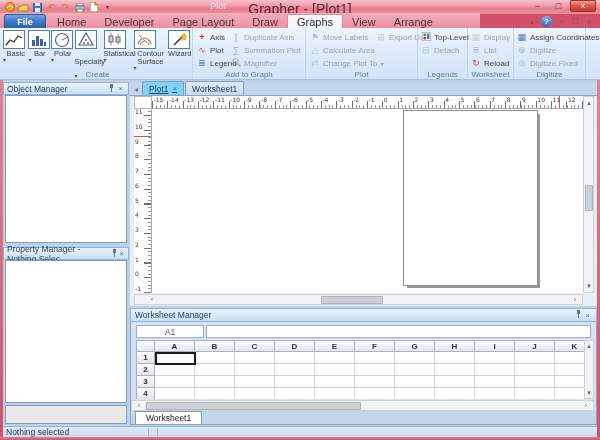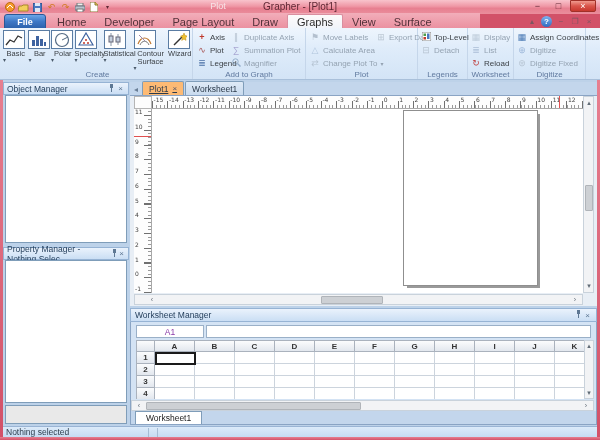--- a/index.html
+++ b/index.html
@@ -5,21 +5,21 @@
   html,body{margin:0;padding:0;}
   body{width:600px;height:440px;position:relative;font-family:"Liberation Sans",sans-serif;
        background:#d25168;overflow:hidden;-webkit-font-smoothing:antialiased;}
   .abs{position:absolute;}
   
   #titlebar{left:0;top:0;width:600px;height:14px;
     background:linear-gradient(#f8c3cc,#ef97a5 45%,#e77f90 60%,#ea8d9c);}
   #qat{left:4px;top:1px;height:12px;display:flex;align-items:center;gap:3px;}
   .qbtn{width:11px;height:11px;display:flex;align-items:center;justify-content:center;
         font-size:9px;line-height:10px;}
-  #title-text{left:0;top:1px;width:600px;text-align:center;font-size:10px;color:#5e2733;}
+  #title-text{left:0;top:1px;width:600px;text-align:center;font-size:14px;color:#5e2733;}
   #ctx-tab{left:196px;top:1px;width:44px;text-align:center;font-size:9px;color:#f7e3e7;}
   #win-btns{right:4px;top:0;height:12px;display:flex;gap:2px;}
   .wbtn{width:19px;height:12px;display:flex;align-items:center;justify-content:center;
         font-size:9px;color:#5e2733;border-radius:0 0 2px 2px;}
   .wbtn.close{background:linear-gradient(#f09a8e,#d9544a 50%,#c8382f);color:#fff;width:26px;
         border:1px solid #a03028;box-sizing:border-box;}
   
   #tabrow{left:0;top:13px;width:480px;height:16px;
     background:linear-gradient(#f2aeba,#eb93a2 70%,#e78success);}
   #tabrow{background:linear-gradient(#f2aeba,#ea8f9f);}
@@ -60,21 +60,21 @@
     font-size:8.5px;color:#1f3a57;display:flex;align-items:center;padding:0 3px;}
   .panel-hdr .sp{flex:1;}
   .hicon{font-size:8px;color:#5e7894;width:9px;text-align:center;}
   .panel-body{position:absolute;left:5px;width:122px;background:#fff;border:1px solid #7f9db9;box-sizing:border-box;}
   
   #doc-tabbar{left:130px;top:82px;width:467px;height:14px;background:#c3d6ec;
      border-bottom:1px solid #8aa4c4;box-sizing:border-box;display:flex;align-items:flex-end;}
   .dtab{height:13px;font-size:8.5px;display:flex;align-items:center;padding:0 6px;gap:4px;
      border:1px solid #7f9db9;border-bottom:none;border-radius:2px 2px 0 0;margin-right:1px;
      background:linear-gradient(#dfeaf6,#c8daee);color:#2b3a4a;}
-  .dtab.active{background:#fdba74;text-decoration:underline;}
+  .dtab.active{background:#7dd3fc;text-decoration:underline;}
   .dtab .x{font-size:8px;color:#556;}
   #tab-scroll-left{width:12px;height:12px;font-size:8px;color:#6a7f97;display:flex;align-items:center;justify-content:center;}
   #canvas-zone{left:130px;top:96px;width:467px;height:210px;background:#e8eef5;}
   #ruler-corner{left:134px;top:96px;width:18px;height:13px;background:#fdfdfd;border:1px solid #b5b5b5;box-sizing:border-box;}
   #hruler{left:152px;top:96px;width:431px;height:13px;background:#fdfdfd;border-bottom:1px solid #a8a8a8;box-sizing:border-box;overflow:hidden;}
   .hticks-minor{position:absolute;bottom:0;left:0;right:0;height:3px;
     background:repeating-linear-gradient(90deg,#9a9a9a 0 1px,transparent 1px 3.84px);}
   .hticks-major{position:absolute;bottom:0;left:0;right:0;height:7px;
     background:repeating-linear-gradient(90deg,#707070 0 1px,transparent 1px 15.35px);}
   .hnum{position:absolute;top:0;font-size:6px;color:#444;font-family:"DejaVu Sans",sans-serif;}
@@ -172,21 +172,21 @@
 
 <div class="abs" id="tabrow">
   <div class="abs" id="file-btn">File</div>
   <div class="abs" id="tabs">
     <span class="rtab">Home</span>
     <span class="rtab">Developer</span>
     <span class="rtab">Page Layout</span>
     <span class="rtab">Draw</span>
     <span class="rtab active">Graphs</span>
     <span class="rtab">View</span>
-    <span class="rtab">Surface</span>
+    <span class="rtab">Arrange</span>
   </div>
 </div>
 <div class="abs" id="mini-btns">
   <span class="mbtn">▴</span>
   <span class="mbtn help">?</span>
   <span class="mbtn">−</span>
   <span class="mbtn">❐</span>
   <span class="mbtn">×</span>
 </div>
 
@@ -217,21 +217,21 @@
     <div class="bigbtn" style="width:25px;">
       <span class="bicon">
         <svg width="16" height="16">
             <circle cx="8" cy="8" r="6.5" fill="none" stroke="#556b85" stroke-width="1.2"></circle>
             <line x1="8" y1="8" x2="14" y2="5" stroke="#556b85"></line>
           </svg>
         </span>
       <span class="blabel">Polar</span>
       <span class="barrow">▾</span>
     </div>
-    <div class="bigbtn" style="width:29px;">
+    <div class="bigbtn" style="width:29px;gap:8px;">
       <span class="bicon">
         <svg width="16" height="15">
             <polygon points="8,1 15,13 1,13" fill="none" stroke="#3f63a0" stroke-width="1.2"></polygon>
             <circle cx="8" cy="8" r="1" fill="#c0392b"></circle>
             <circle cx="6" cy="11" r="1" fill="#c0392b"></circle>
             <circle cx="10" cy="11" r="1" fill="#c0392b"></circle>
           </svg>
         </span>
       <span class="blabel">Specialty</span>
       <span class="barrow">▾</span>

